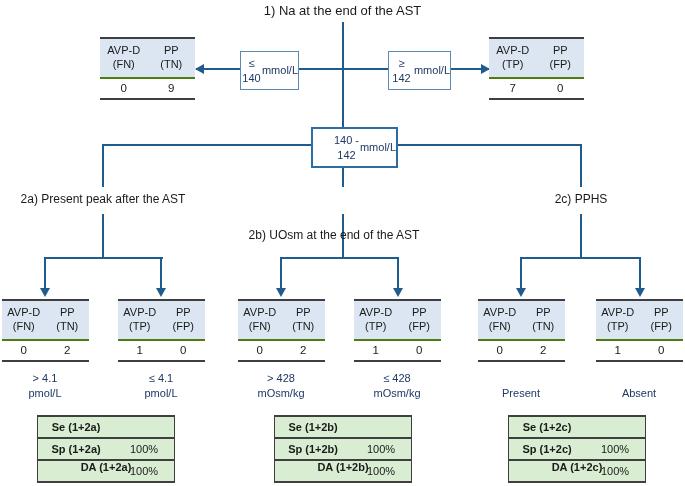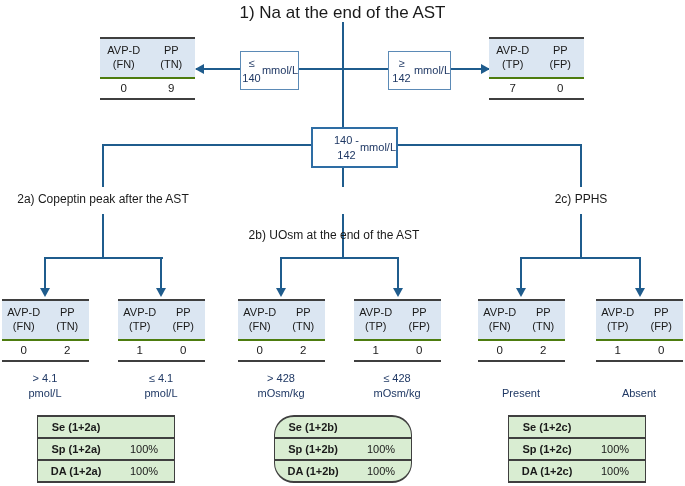--- a/index.html
+++ b/index.html
@@ -4,41 +4,41 @@
 <style>
   html,body{margin:0;padding:0;background:#ffffff;}
   #canvas{
     position:relative;width:685px;height:486px;background:#ffffff;
     font-family:"Liberation Sans", sans-serif;color:#1a1a1a;overflow:hidden;
   }
   .line{position:absolute;background:#1f5c8d;}
   .arr-left{position:absolute;width:0;height:0;border-top:5px solid transparent;border-bottom:5px solid transparent;border-right:9px solid #1f5c8d;}
   .arr-right{position:absolute;width:0;height:0;border-top:5px solid transparent;border-bottom:5px solid transparent;border-left:9px solid #1f5c8d;}
   .arr-down{position:absolute;width:0;height:0;border-left:5px solid transparent;border-right:5px solid transparent;border-top:9px solid #1f5c8d;}
-  .title{position:absolute;left:0;top:3px;width:685px;text-align:center;font-size:17px;}
+  .title{position:absolute;left:0;top:3px;width:685px;text-align:center;font-size:13px;}
   .blabel{position:absolute;top:192px;text-align:center;font-size:12px;}
   .cbox{
     position:absolute;background:#ffffff;border:1.5px solid #5b8ab6;z-index:3;
     display:flex;flex-direction:row;justify-content:center;align-items:center;
     font-size:11px;line-height:1.35;color:#1f3864;text-align:center;
   }
   .cbox.mid{border:2px solid #2e6da4;}
   .ct{position:absolute;border-top:2px solid #3f3f3f;z-index:2;background:#fff;}
   .ct .hdr{display:flex;background:#dbe6f2;border-bottom:2px solid #4d7c0f;padding:4px 0 5px;}
   .ct .hdr .col{flex:1;text-align:center;font-size:11px;line-height:1.3;}
   .ct .vals{display:flex;background:#ffffff;border-bottom:2px solid #3f3f3f;padding:3px 0 4px;}
   .ct .vals .col{flex:1;text-align:center;font-size:11.5px;}
   .thr{
     position:absolute;top:369px;width:90px;height:32px;
     display:flex;flex-direction:column;justify-content:flex-end;align-items:center;
     font-size:11px;line-height:1.35;color:#1f3864;text-align:center;
   }
   .sum{position:absolute;top:415px;width:136px;background:#d9edd2;border:1px solid #3f3f3f;border-top:2px solid #3f3f3f;border-bottom:2px solid #3f3f3f;}
   .sum .row{display:flex;align-items:center;height:20px;border-bottom:2px solid #3f3f3f;}
-  .sum .row:last-child{border-bottom:none;}
+  .sum .row:last-child{border-bottom:none;flex-direction:column;}
   .sum .lbl{flex:0 0 56%;text-align:center;font-weight:bold;font-size:11px;}
   .sum .val{flex:1;text-align:center;font-size:11px;margin-top:44px;}
 </style>
 </head>
 <body>
 
 <div id="canvas">
 
   <div class="title">1) Na at the end of the AST</div>
 
@@ -113,21 +113,21 @@
         <div>PP</div>
         <div>(FP)</div>
       </div>
     </div>
     <div class="vals">
       <div class="col">7</div>
       <div class="col">0</div>
     </div>
   </div>
 
-  <div class="blabel" style="left:0px;width:206px;">2a) Copeptin peak after the AST</div>
+  <div class="blabel" style="left:0px;width:206px;">2a) Present peak after the AST</div>
   <div class="blabel" style="left:184px;width:300px;margin-top:36px;">2b) UOsm at the end of the AST</div>
   <div class="blabel" style="left:481px;width:200px;">2c) PPHS</div>
 
   <div class="ct" style="left:2px;top:299px;width:87px;">
     <div class="hdr">
       <div class="col">
         <div>AVP-D</div>
         <div>(FN)</div>
       </div>
       <div class="col">
@@ -256,21 +256,21 @@
     <div class="row">
       <div class="lbl">Sp (1+2a)</div>
       <div class="val">100%</div>
     </div>
     <div class="row">
       <div class="lbl">DA (1+2a)</div>
       <div class="val">100%</div>
     </div>
   </div>
 
-  <div class="sum" style="left:274px;border-radius:20px;">
+  <div class="sum" style="left:274px;">
     <div class="row">
       <div class="lbl">Se (1+2b)</div>
       <div class="val">100%</div>
     </div>
     <div class="row">
       <div class="lbl">Sp (1+2b)</div>
       <div class="val">100%</div>
     </div>
     <div class="row">
       <div class="lbl">DA (1+2b)</div>

